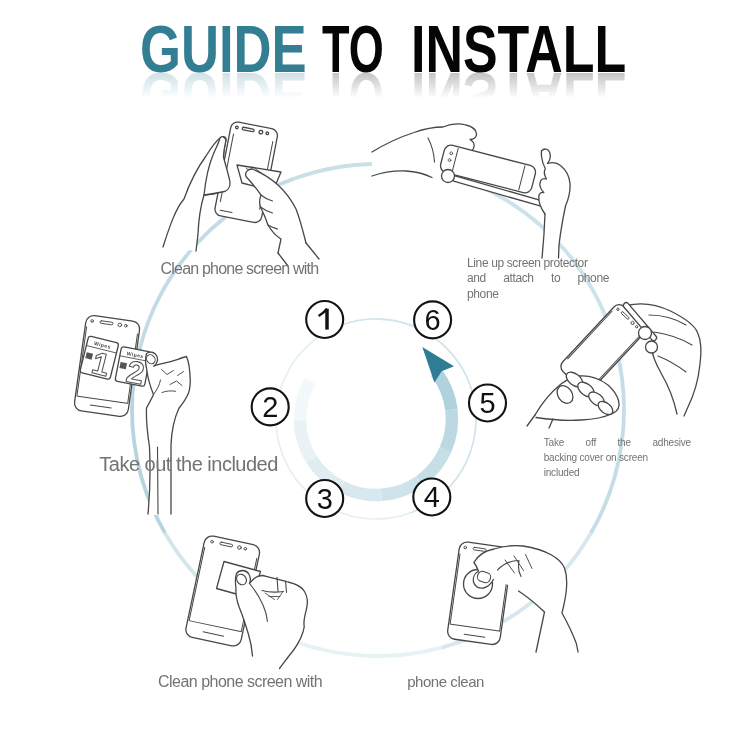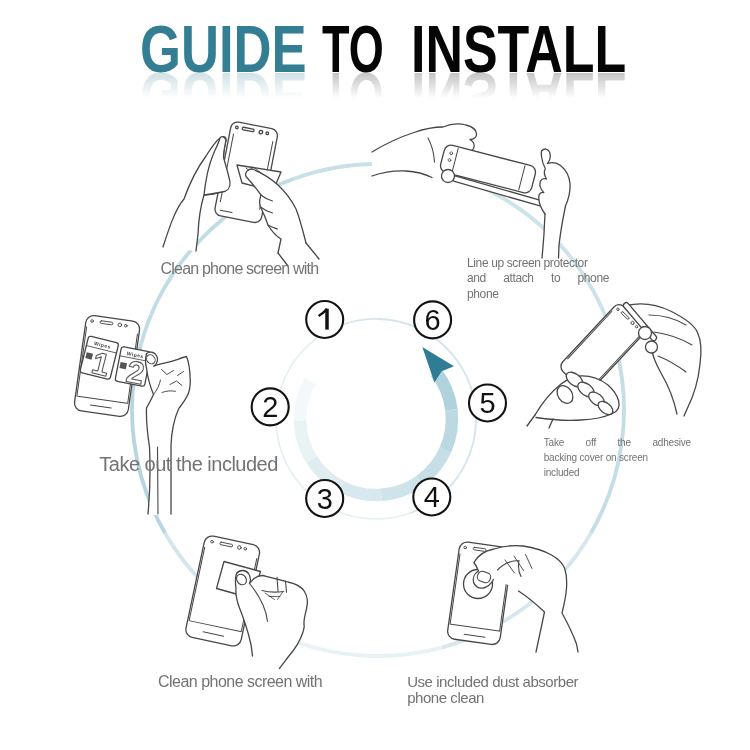--- a/index.html
+++ b/index.html
@@ -257,21 +257,20 @@
 <div class="cap" id="c1">
     <div>Clean phone screen with</div>
   </div>
 <div class="cap" id="c2">
     <div>Take out the included</div>
   </div>
 <div class="cap" id="c3">
     <div>Clean phone screen with</div>
   </div>
 <div class="cap" id="c4">
-    <div>Use included dust absorber</div>
     <div>phone clean</div>
   </div>
 <div class="cap" id="c5">
     <div class="j">Take off the adhesive</div>
     <div>backing cover on screen</div>
     <div>included</div>
   </div>
 <div class="cap" id="c6">
     <div>Line up screen protector</div>
     <div class="j">and attach to phone</div>

